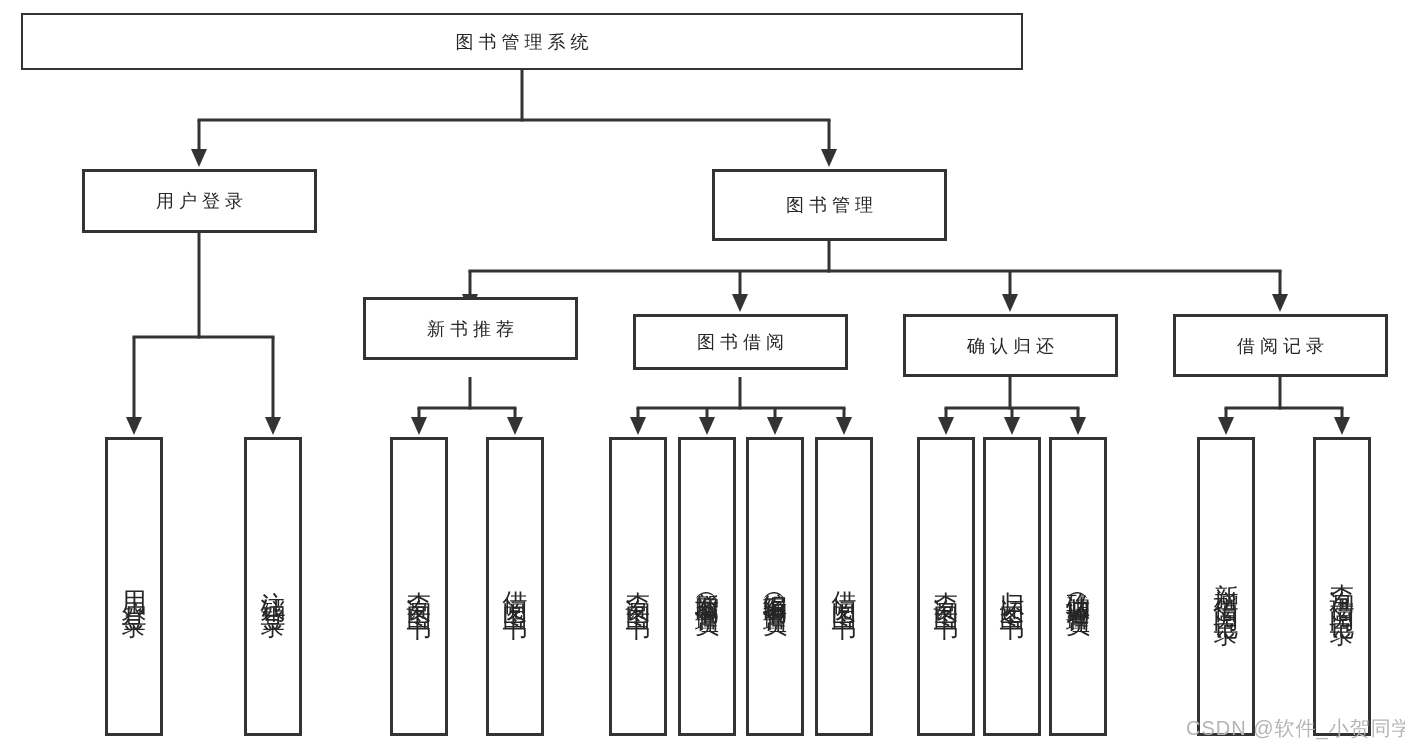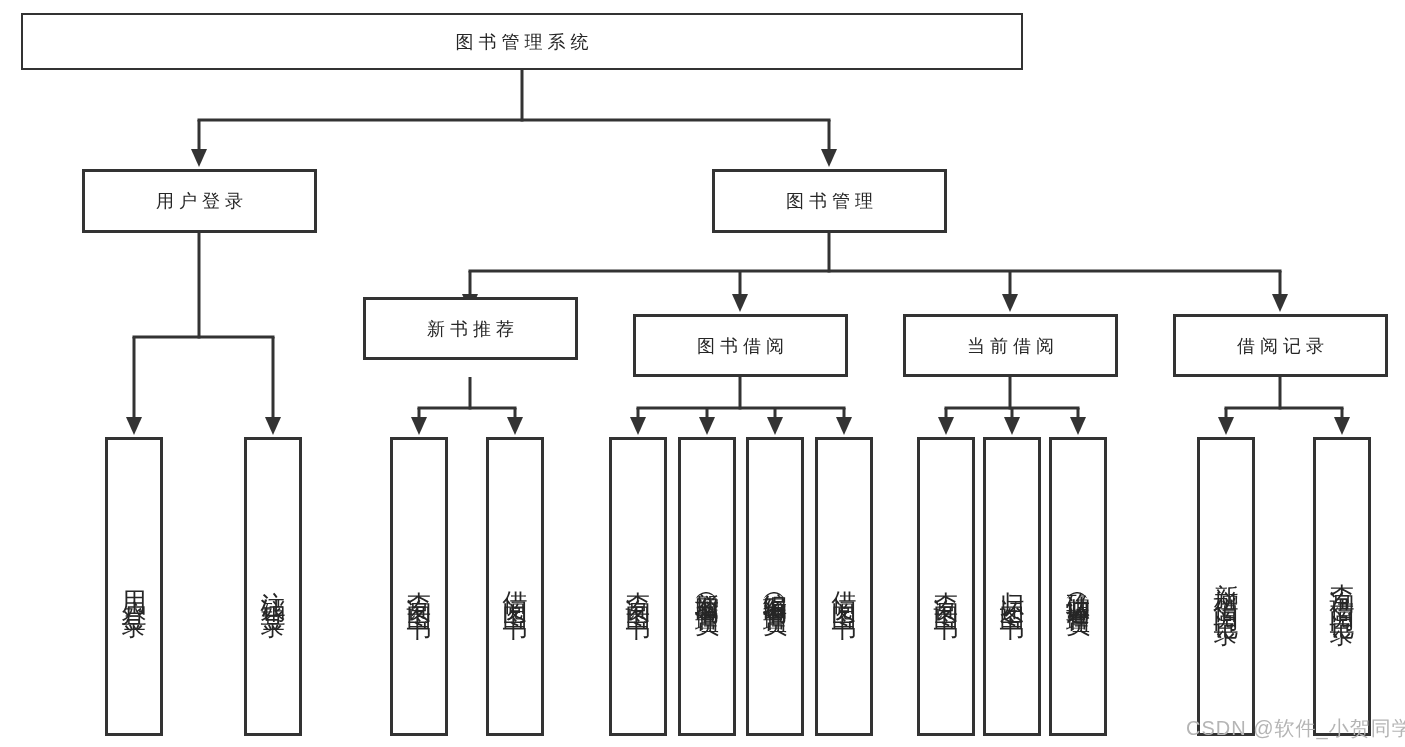--- a/index.html
+++ b/index.html
@@ -125,32 +125,32 @@
     <path d="M1334 417 L1350 417 L1342 435 Z"></path>
   </svg>
 
   <div class="box root" style="left:21px;top:13px;width:1002px;height:57px;">
     <span class="hlabel">图书管理系统</span>
   </div>
 
   <div class="box" style="left:82px;top:169px;width:235px;height:64px;">
     <span class="hlabel">用户登录</span>
   </div>
-  <div class="box" style="left:712px;top:169px;width:235px;height:64px;">
+  <div class="box" style="left:712px;top:169px;width:235px;height:72px;">
     <span class="hlabel">图书管理</span>
   </div>
 
   <div class="box" style="left:363px;top:297px;width:215px;height:63px;">
     <span class="hlabel">新书推荐</span>
   </div>
-  <div class="box" style="left:633px;top:314px;width:215px;height:63px;">
+  <div class="box" style="left:633px;top:314px;width:215px;height:56px;">
     <span class="hlabel">图书借阅</span>
   </div>
   <div class="box" style="left:903px;top:314px;width:215px;height:63px;">
-    <span class="hlabel">当前借阅</span>
+    <span class="hlabel">确认归还</span>
   </div>
   <div class="box" style="left:1173px;top:314px;width:215px;height:63px;">
     <span class="hlabel">借阅记录</span>
   </div>
 
   <div class="box" style="left:105px;top:437px;width:58px;height:299px;">
     <span class="vlabel">用户登录</span>
   </div>
   <div class="box" style="left:244px;top:437px;width:58px;height:299px;">
     <span class="vlabel">注销登录</span>

